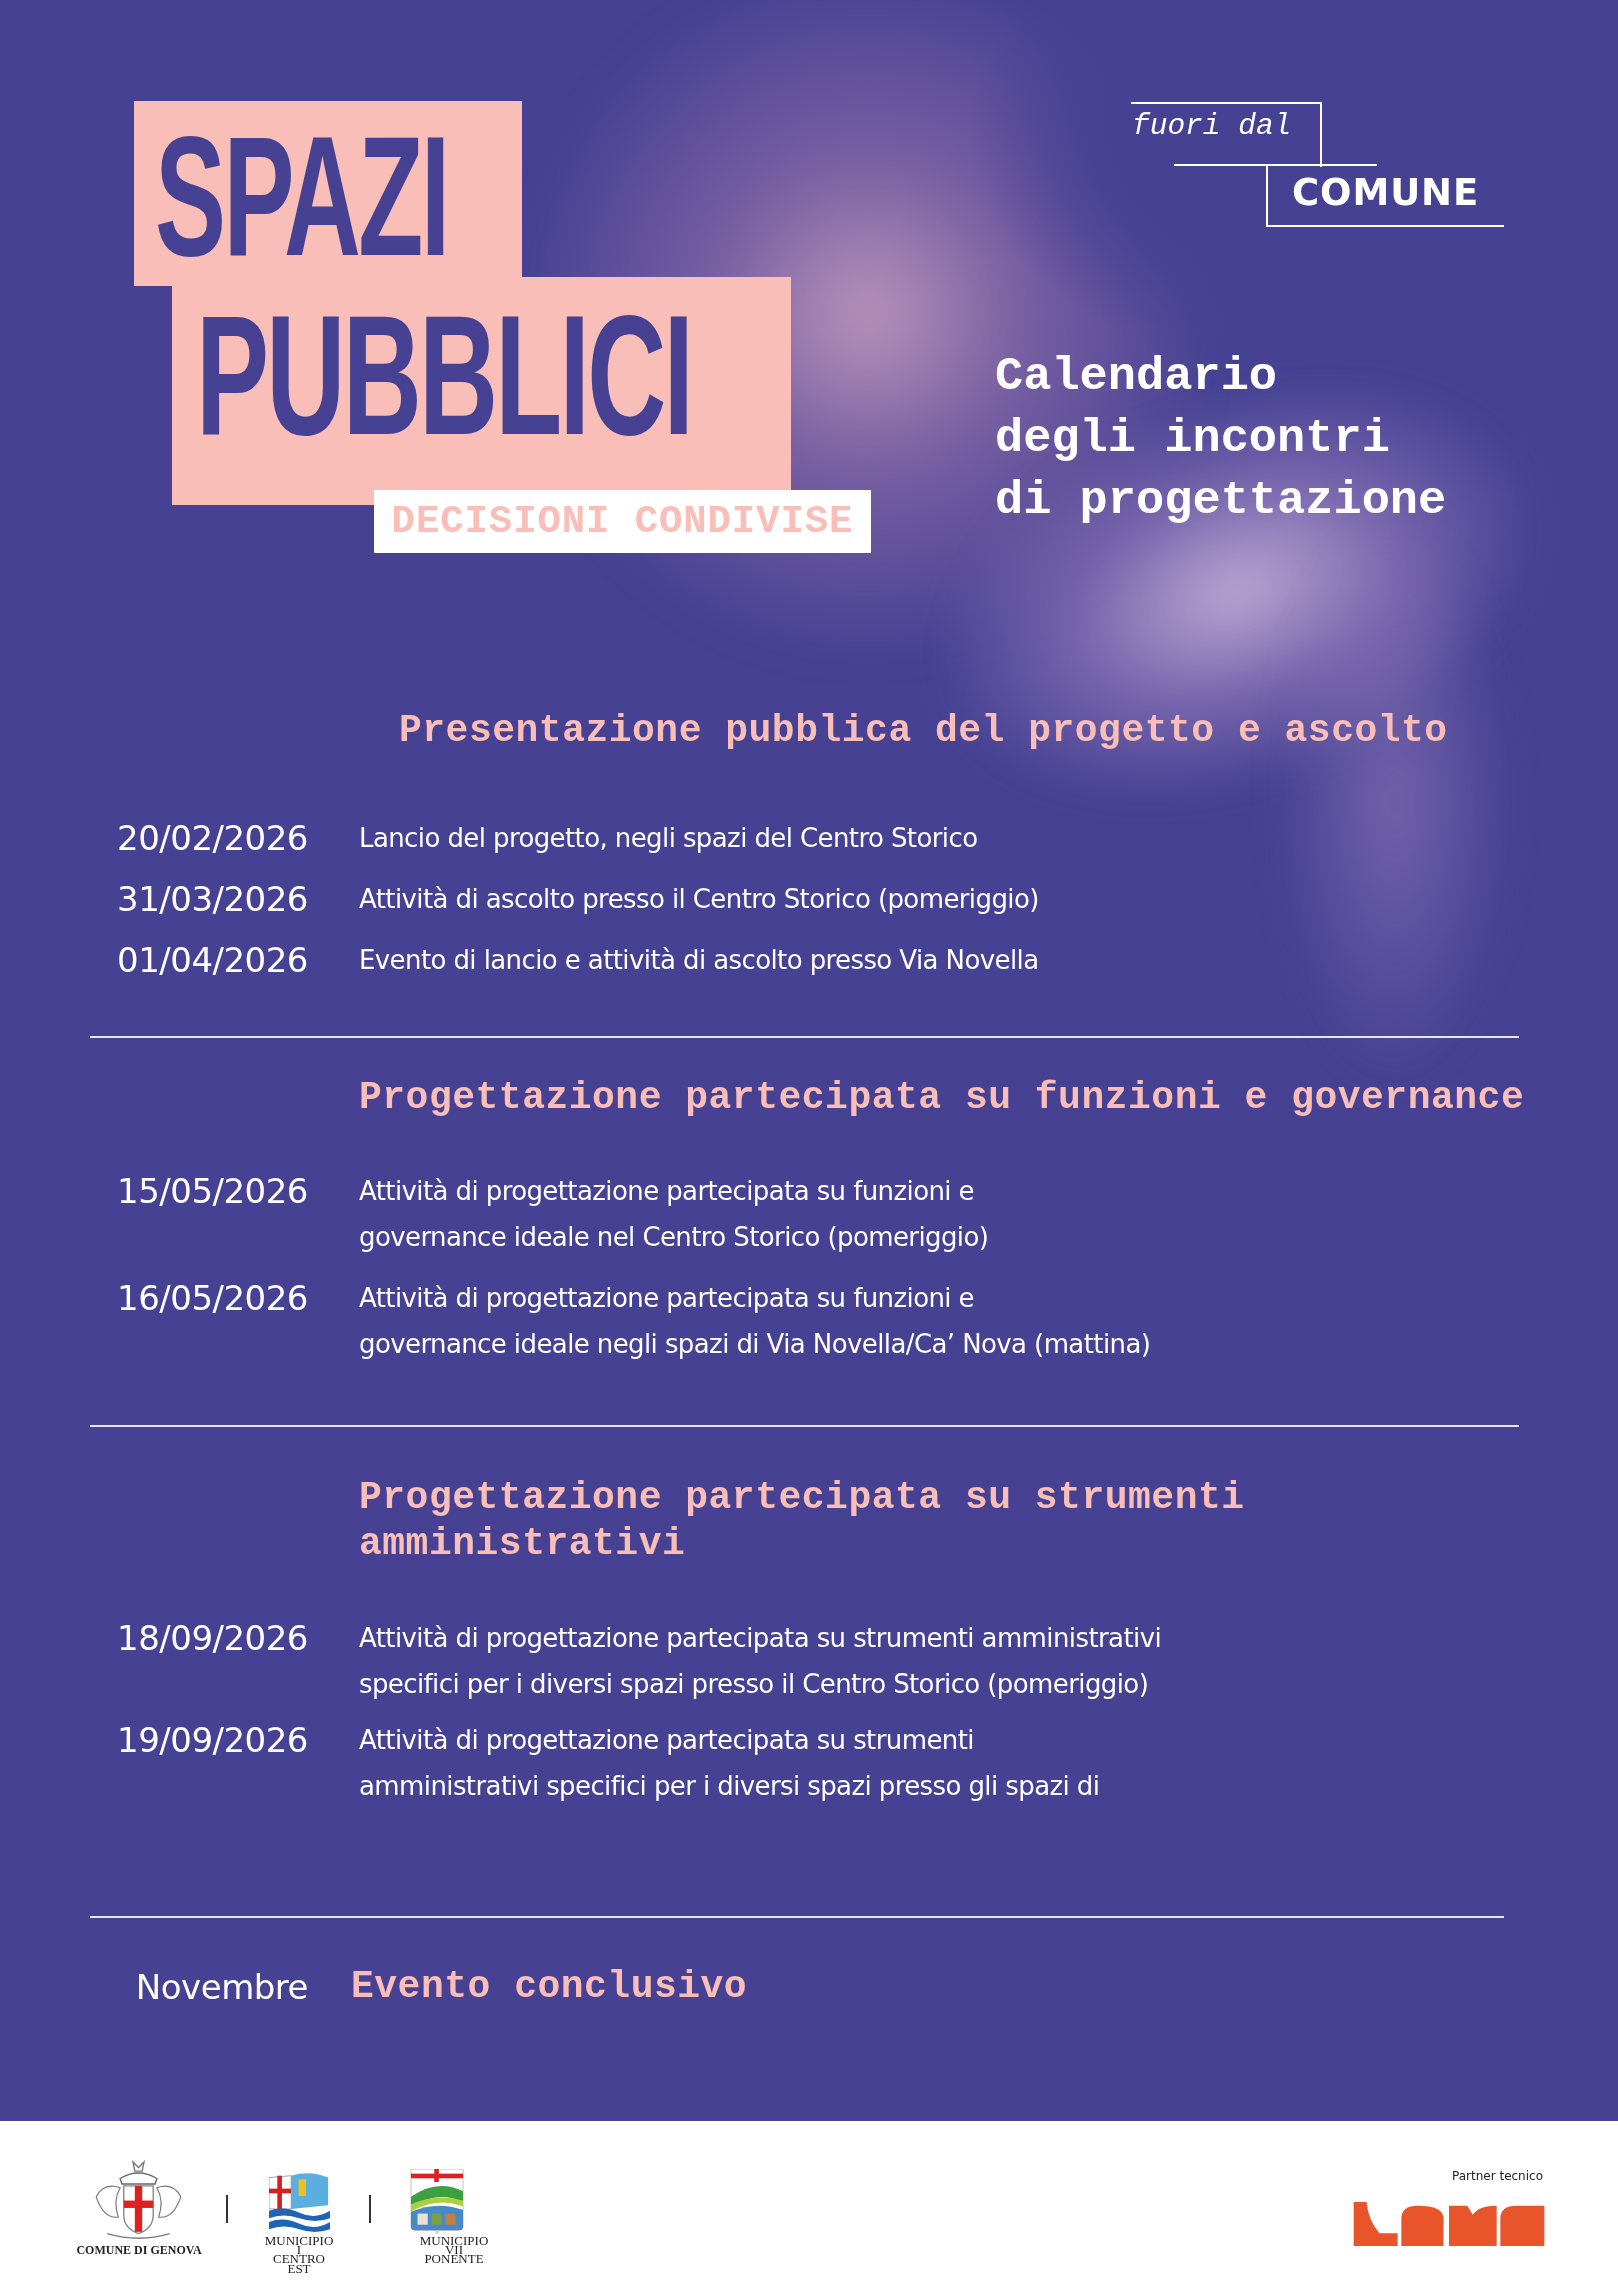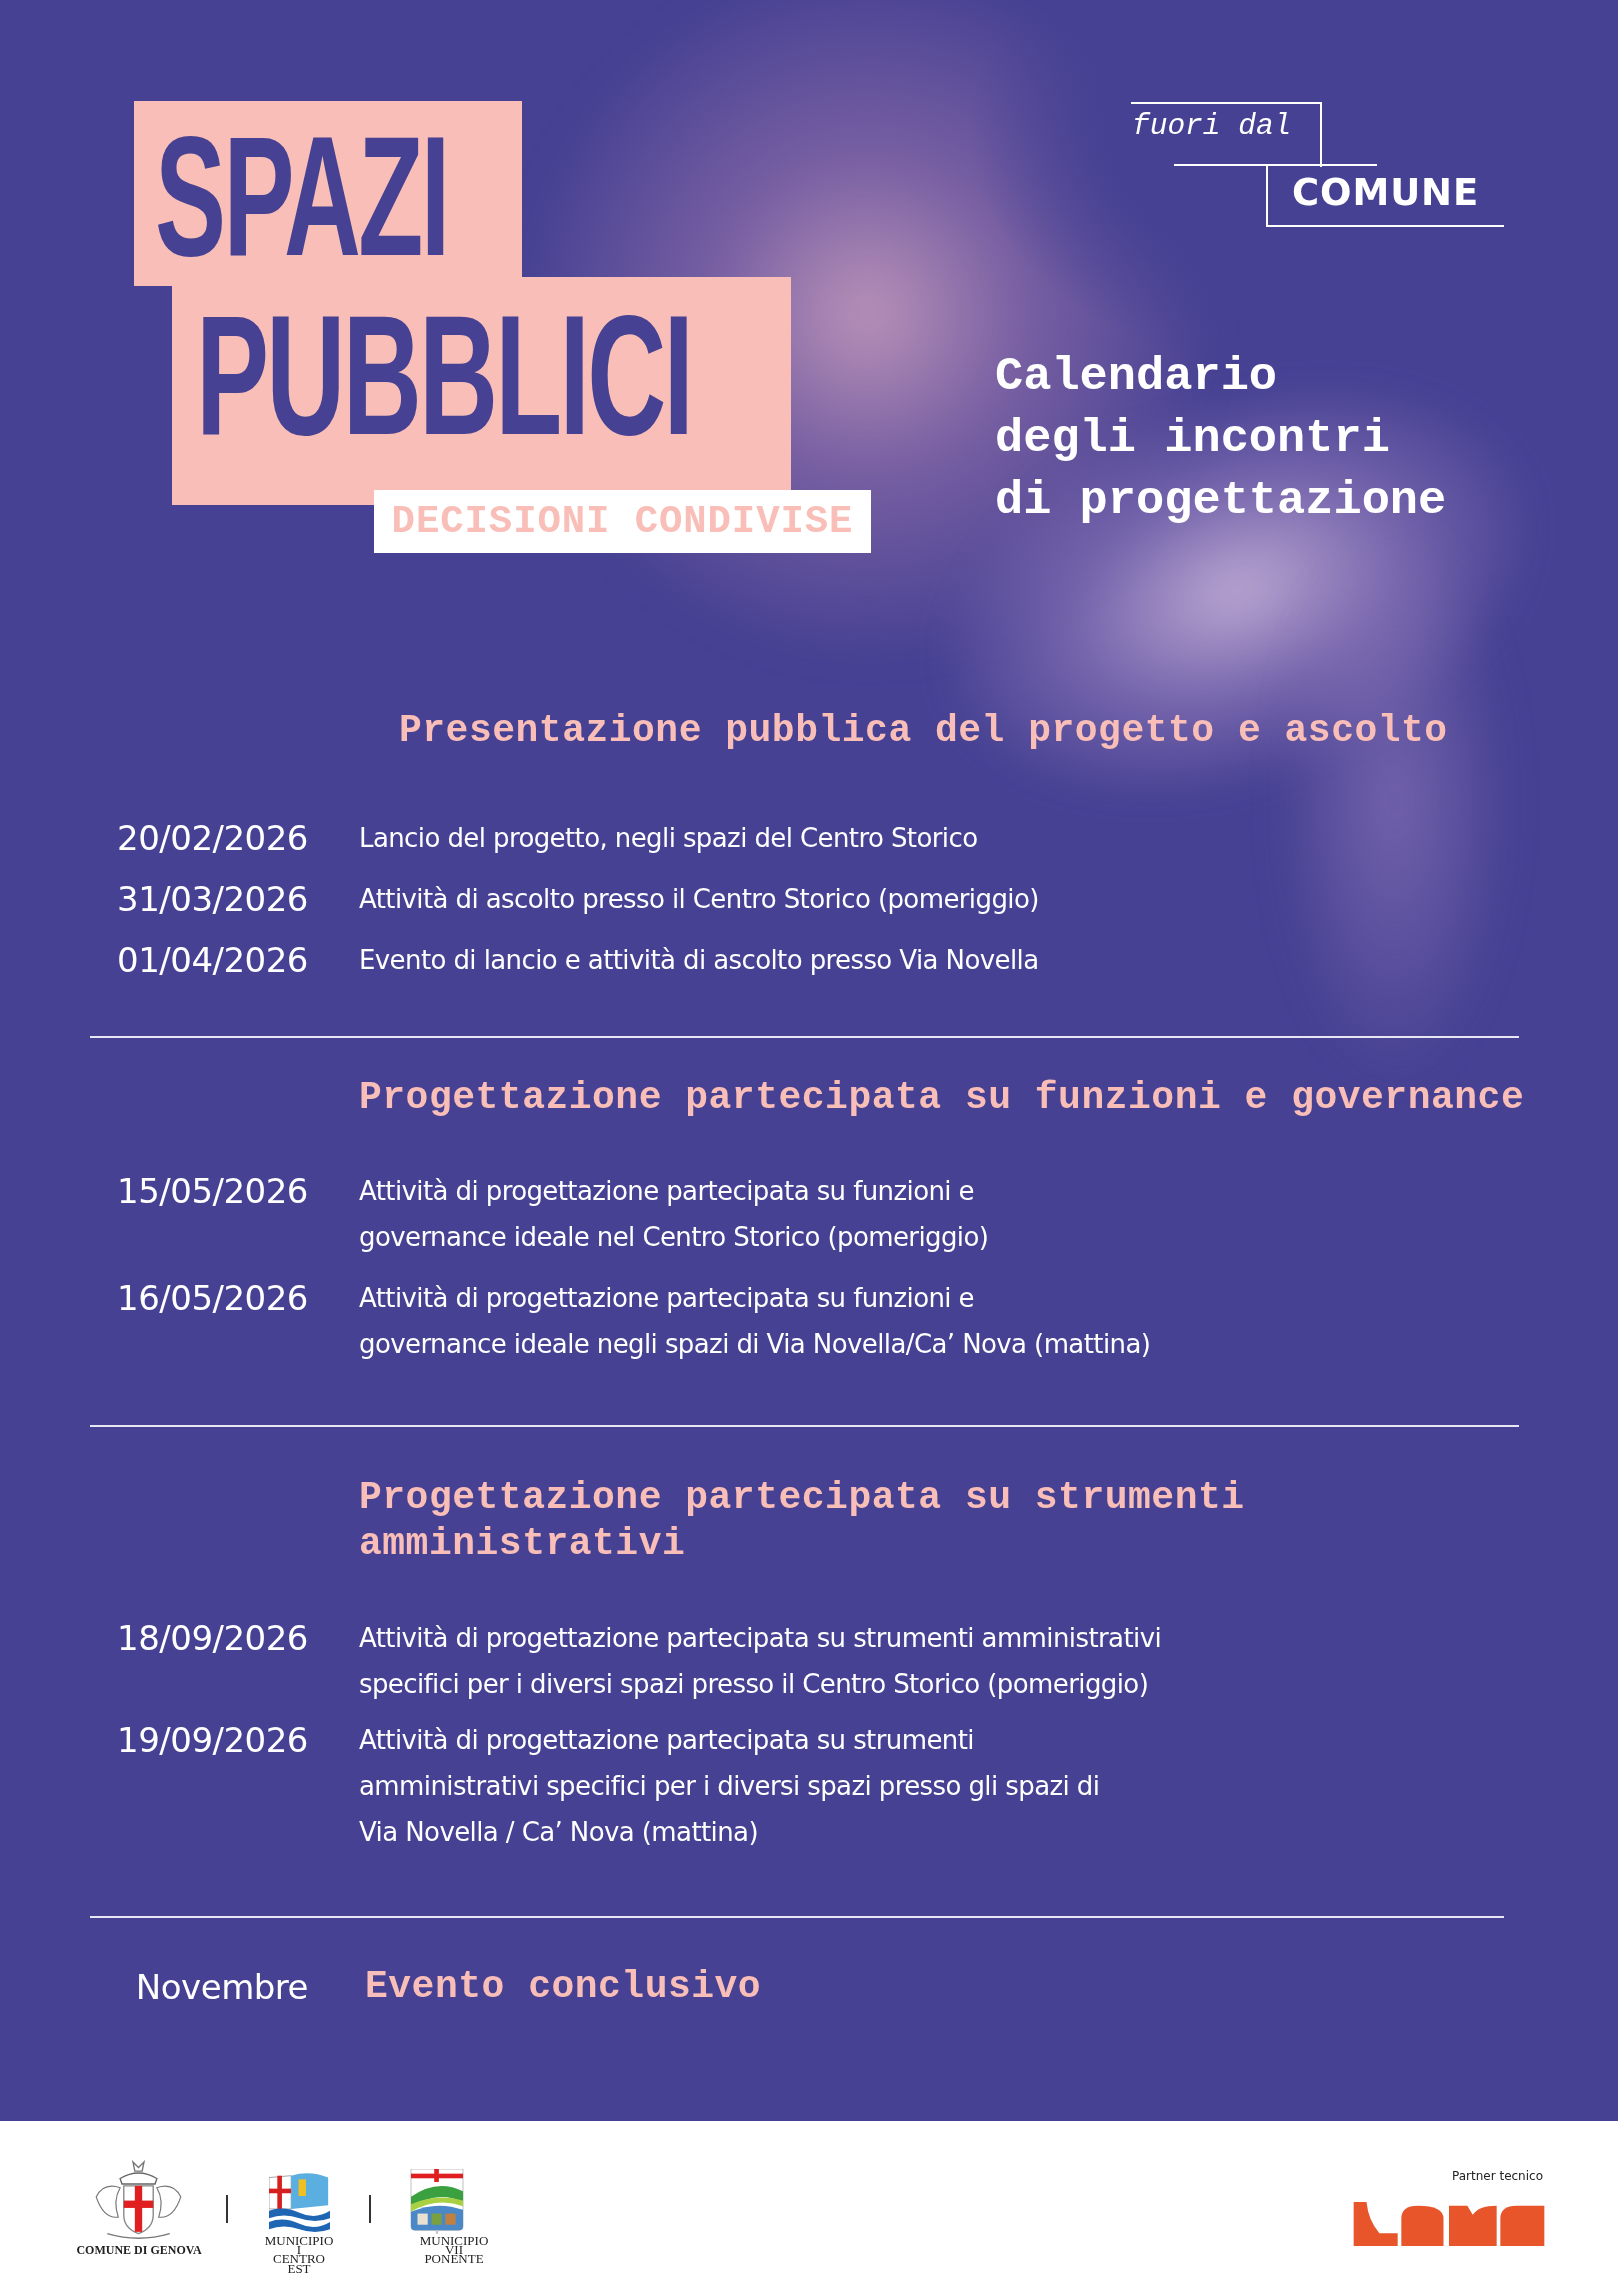--- a/index.html
+++ b/index.html
@@ -186,29 +186,28 @@
     <div class="desc">
       <div>Attività di progettazione partecipata su strumenti amministrativi</div>
       <div>specifici per i diversi spazi presso il Centro Storico (pomeriggio)</div>
     </div>
   </div>
   <div class="row" style="top:1717px;">
     <div class="date">19/09/2026</div>
     <div class="desc">
       <div>Attività di progettazione partecipata su strumenti</div>
       <div>amministrativi specifici per i diversi spazi presso gli spazi di</div>
-      <div>Via Novella / Ca’ Nova (mattina)</div>
     </div>
   </div>
 
   <div class="divider" style="left:90px;top:1916px;width:1414px;"></div>
 
   <div class="row" style="top:1964px;">
     <div class="date">Novembre</div>
-    <div class="section-title" style="top:0;left:365px;">Evento conclusivo</div>
+    <div class="section-title" style="top:0;left:351px;">Evento conclusivo</div>
   </div>
 </div>
 
 <div class="footer"></div>
 
 <div style="position:absolute;left:87px;top:2160px;width:103px;height:83px;">
   <svg width="103" height="83" viewBox="0 0 112 90">
     <path d="M50 2 L56 8 L62 2 L60 12 L52 12 Z" fill="none" stroke="#777" stroke-width="1.5"></path>
     <path d="M36 20 Q56 8 76 20 L74 26 L38 26 Z" fill="#fff" stroke="#666" stroke-width="1.5"></path>
     <path d="M10 40 Q18 24 36 30 Q28 44 34 62 Q18 64 10 40 Z" fill="#fff" stroke="#777" stroke-width="1.3"></path>

